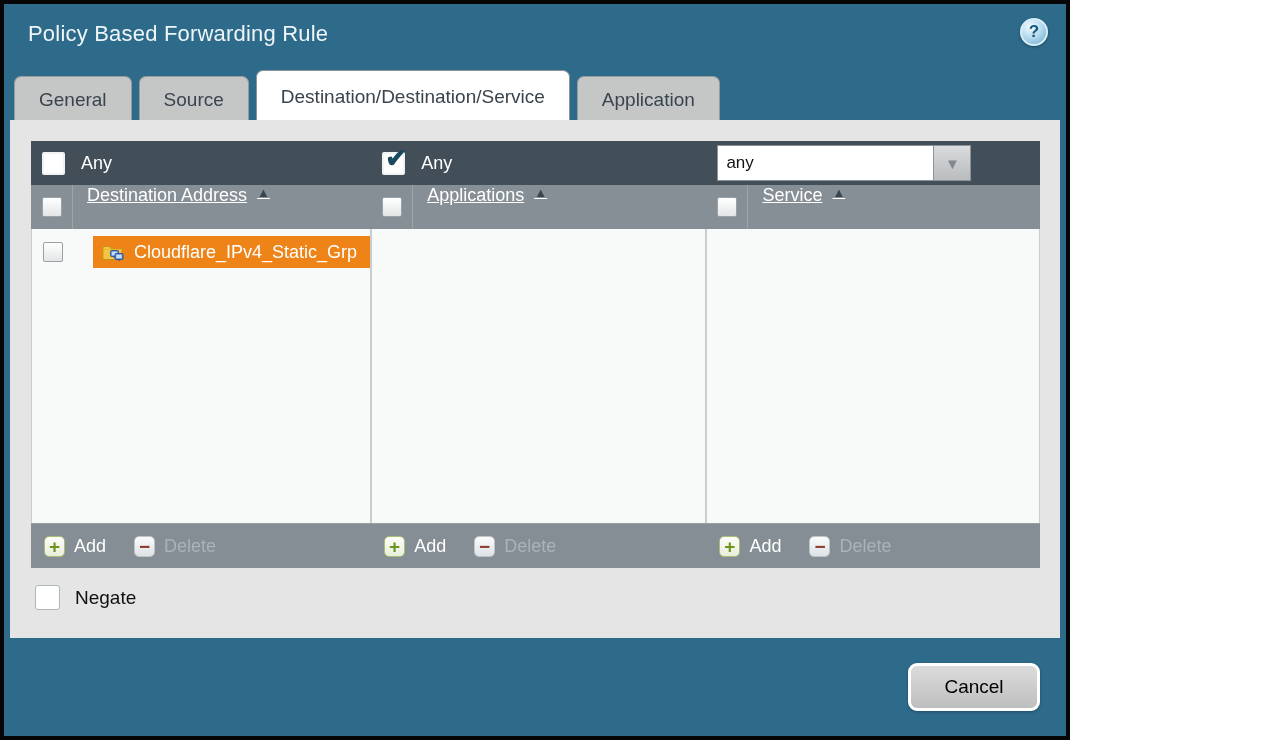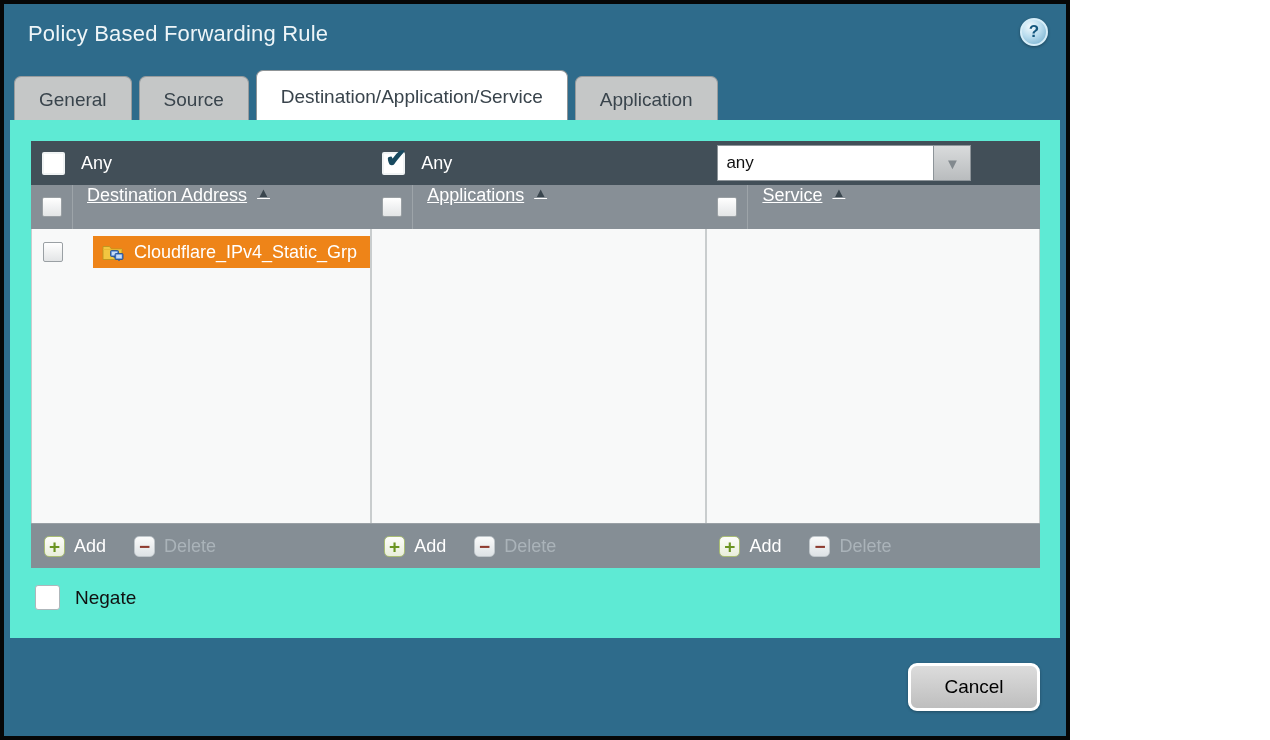--- a/index.html
+++ b/index.html
@@ -41,21 +41,21 @@
     font-size:19px; cursor:pointer; white-space:nowrap;
   }
   .tab.active {
     background:#ffffff; height:52px; line-height:52px;
     border-color:#8f9496; position:relative; z-index:3;
   }
 
   
   .panel {
     position:absolute; left:6px; right:6px; top:116px; height:518px;
-    background:#5eead4; z-index:2;
+    background:#e5e5e5; z-index:2;
   }
   .columns {
     display:flex; justify-content:space-between;
     padding:21px 20px 0 21px;
   }
   .col { display:flex; flex-direction:column; }
   .col-destination { width:403px; }
   .col-applications { width:400px; }
   .col-service { width:398px; }
 
@@ -160,21 +160,21 @@
   <div class="titlebar">
     <span class="title">Policy Based Forwarding Rule</span>
     <div class="help">
       <span>?</span>
     </div>
   </div>
 
   <div class="tabs">
     <div class="tab">General</div>
     <div class="tab">Source</div>
-    <div class="tab active">Destination/Application/Service</div>
+    <div class="tab active">Destination/Destination/Service</div>
     <div class="tab">Application</div>
   </div>
 
   <div class="panel">
     <div class="columns">
 
       <div class="col col-destination">
         <div class="col-top">
           <div class="cb cb-any"></div>
           <span class="top-label">Any</span>

